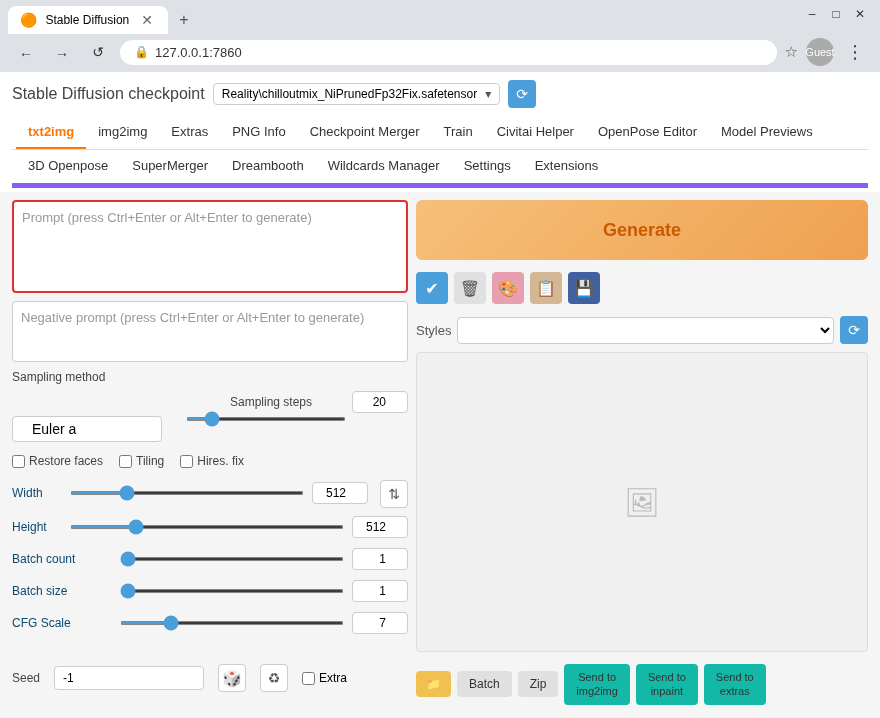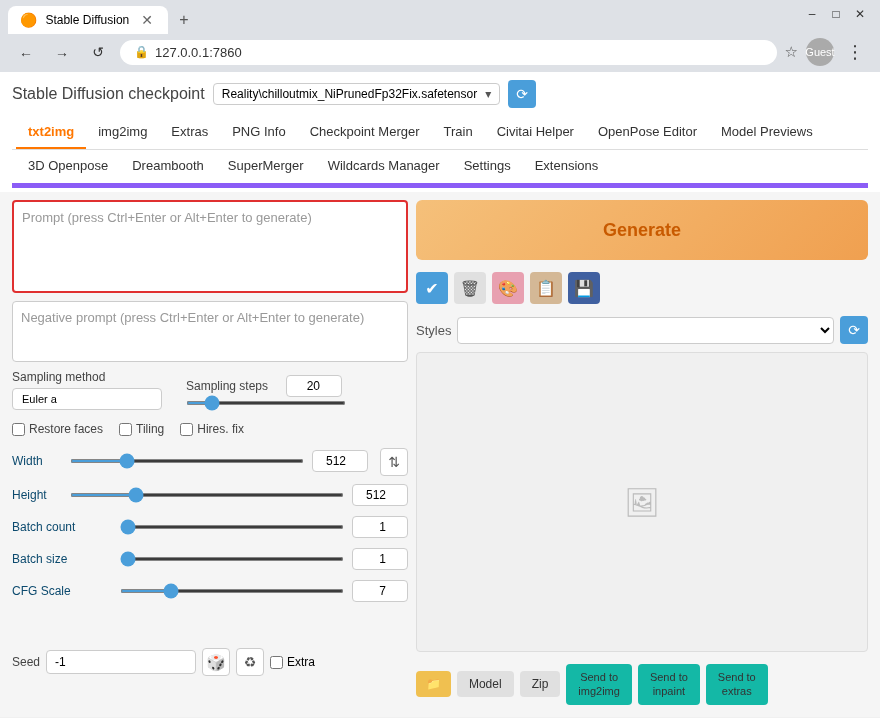--- a/index.html
+++ b/index.html
@@ -64,37 +64,37 @@
     .styles-row { display: flex; align-items: center; gap: 6px; margin-top: 4px; }
     .styles-label { font-size: 13px; color: #555; }
     .styles-select { flex: 1; border: 1px solid #ccc; border-radius: 4px; padding: 4px 8px; font-size: 13px; background: #fff; cursor: pointer; }
     .styles-refresh { width: 28px; height: 28px; background: #4a9eda; border-radius: 4px; display: flex; align-items: center; justify-content: center; color: white; font-size: 14px; cursor: pointer; }
 
     
     .image-output { flex: 1; background: #f0f0f0; border-radius: 4px; border: 1px solid #ddd; display: flex; align-items: center; justify-content: center; min-height: 300px; }
     .image-placeholder { color: #bbb; font-size: 28px; }
     .param-row { display: flex; align-items: center; gap: 8px; }
     .param-label { font-size: 12px; color: #444; min-width: 100px; }
-    .param-select { border: 1px solid #ccc; border-radius: 4px; padding: 4px 24px 4px 9px; font-size: 11px; background: #fff; cursor: pointer; appearance: none; min-width: 150px; }
+    .param-select { border: 1px solid #ccc; border-radius: 4px; padding: 4px 24px 4px 19px; font-size: 14px; background: #fff; cursor: pointer; appearance: none; min-width: 150px; margin-top: 28px; }
     .param-number { width: 56px; border: 1px solid #ccc; border-radius: 4px; padding: 3px 6px; font-size: 12px; text-align: right; background: #fff; }
 
     input[type=range] { width: 100%; height: 4px; border-radius: 2px; cursor: pointer; accent-color: #4a9eda; }
     .full-slider { width: 340px; }
 
     .checkboxes-row { display: flex; align-items: center; gap: 16px; margin: 4px 0; }
     .checkbox-item { display: flex; align-items: center; gap: 4px; font-size: 12px; color: #444; cursor: pointer; }
     .checkbox-item input { cursor: pointer; }
 
     .dimension-row { display: flex; align-items: center; gap: 8px; margin-bottom: 2px; }
     .dim-label { font-size: 12px; color: #0c4a6e; width: 50px; }
     .dim-slider { flex: 1; max-width: 330px; }
     .dim-number { width: 56px; border: 1px solid #ccc; border-radius: 4px; padding: 3px 6px; font-size: 12px; text-align: right; background: #fff; }
 
     .swap-btn { width: 28px; height: 28px; display: flex; align-items: center; justify-content: center; border: 1px solid #ccc; border-radius: 4px; cursor: pointer; font-size: 14px; color: #555; background: #fff; margin-left: 4px; }
-    .seed-section { display: flex; align-items: center; gap: 6px; flex: 1; }
+    .seed-section { display: flex; align-items: center; gap: 14px; flex: 1; }
     .seed-label { font-size: 12px; color: #444; }
     .seed-input { width: 100px; border: 1px solid #ccc; border-radius: 4px; padding: 4px 8px; font-size: 12px; background: #fff; }
     .seed-btn { width: 28px; height: 28px; display: flex; align-items: center; justify-content: center; border-radius: 4px; border: 1px solid #ccc; cursor: pointer; font-size: 14px; background: #fff; color: #555; }
     .extra-checkbox { display: flex; align-items: center; gap: 4px; font-size: 12px; cursor: pointer; }
     .bottom-action-btn { padding: 6px 12px; border: none; border-radius: 4px; font-size: 12px; cursor: pointer; background: #e0e0e0; color: #333; }
     .bottom-action-btn.folder { background: #f0c050; padding: 6px 10px; }
     .bottom-action-btn.save { background: #e0e0e0; }
     .bottom-action-btn.zip { background: #e0e0e0; }
     .bottom-action-btn.send { background: #14b8a6; font-size: 11px; }
 
@@ -151,22 +151,22 @@
     <div class="nav-tab">PNG Info</div>
     <div class="nav-tab">Checkpoint Merger</div>
     <div class="nav-tab">Train</div>
     <div class="nav-tab">Civitai Helper</div>
     <div class="nav-tab">OpenPose Editor</div>
     <div class="nav-tab">Model Previews</div>
   </div>
 
   <div class="nav-tabs-row2">
     <div class="nav-tab">3D Openpose</div>
+    <div class="nav-tab">SuperMerger</div>
     <div class="nav-tab">Dreambooth</div>
-    <div class="nav-tab">SuperMerger</div>
     <div class="nav-tab">Wildcards Manager</div>
     <div class="nav-tab">Settings</div>
     <div class="nav-tab">Extensions</div>
   </div>
 </div>
 
 <div class="main-area">
 
   <div class="left-panel">
 
@@ -181,21 +181,21 @@
     <div class="param-row">
       <div style="display:flex; flex-direction:column; gap:4px;">
         <span class="param-label">Sampling method</span>
         <div style="position:relative; display:inline-block;">
           <select class="param-select">
             <option>Euler a</option>
           </select>
         </div>
       </div>
       <div style="display:flex; flex-direction:column; gap:4px; flex:1; margin-left: 16px;">
-        <div style="display:flex; align-items:center; justify-content:flex-start;">
+        <div style="display:flex; align-items:center; justify-content:space-between;margin-left:44px;">
           <span class="param-label">Sampling steps</span>
           <input type="number" class="param-number" value="20" min="1" max="150" style="">
         </div>
         <input type="range" min="1" max="150" value="20" class="full-slider" style="width: 160px;">
       </div>
     </div>
 
     <div class="checkboxes-row">
       <label class="checkbox-item">
         <input type="checkbox" style="">
@@ -273,21 +273,21 @@
       <select class="styles-select"></select>
       <div class="styles-refresh">⟳</div>
     </div>
 
     <div class="image-output">
       <span class="image-placeholder">🖼</span>
     </div>
 
     <div style="display:flex; gap:6px; align-items:center; flex-wrap:wrap; padding: 4px 0;">
       <button class="bottom-action-btn folder">📁</button>
-      <button class="bottom-action-btn save">Model</button>
+      <button class="bottom-action-btn save">Batch</button>
       <button class="bottom-action-btn zip">Zip</button>
       <button class="bottom-action-btn send" style="white-space:pre-line; line-height:1.3;">Send to
 img2img</button>
       <button class="bottom-action-btn send" style="white-space:pre-line; line-height:1.3;">Send to
 inpaint</button>
       <button class="bottom-action-btn send" style="white-space:pre-line; line-height:1.3;">Send to
 extras</button>
     </div>
   </div>
 </div>

